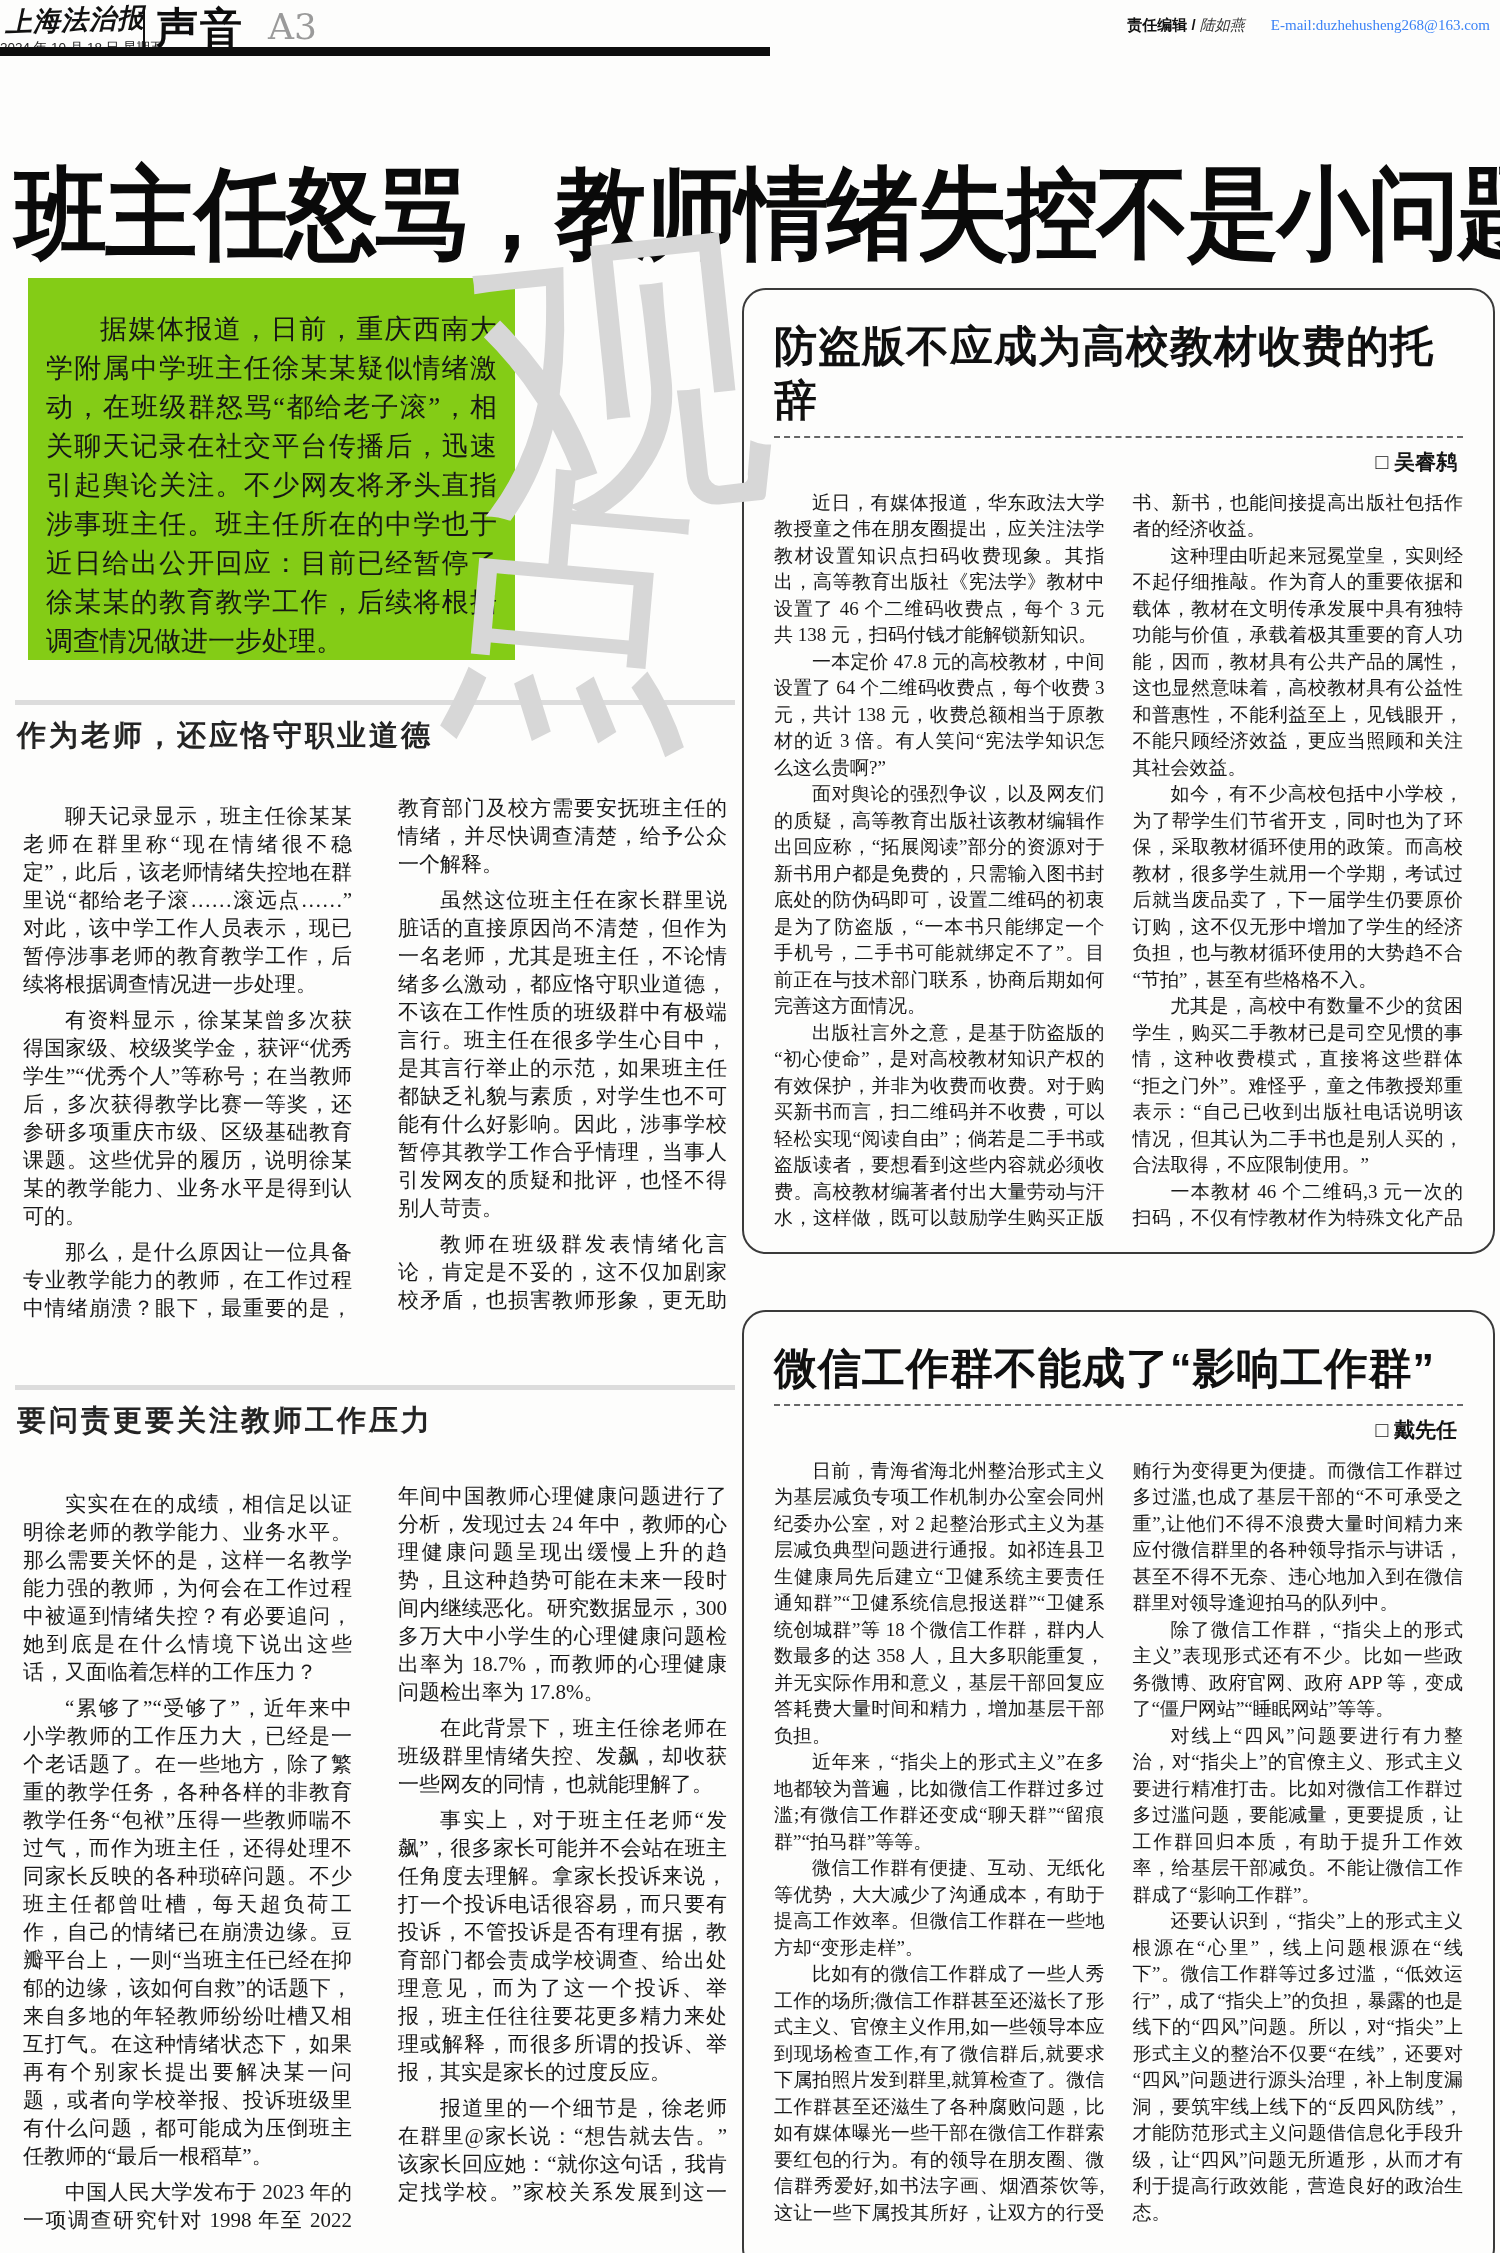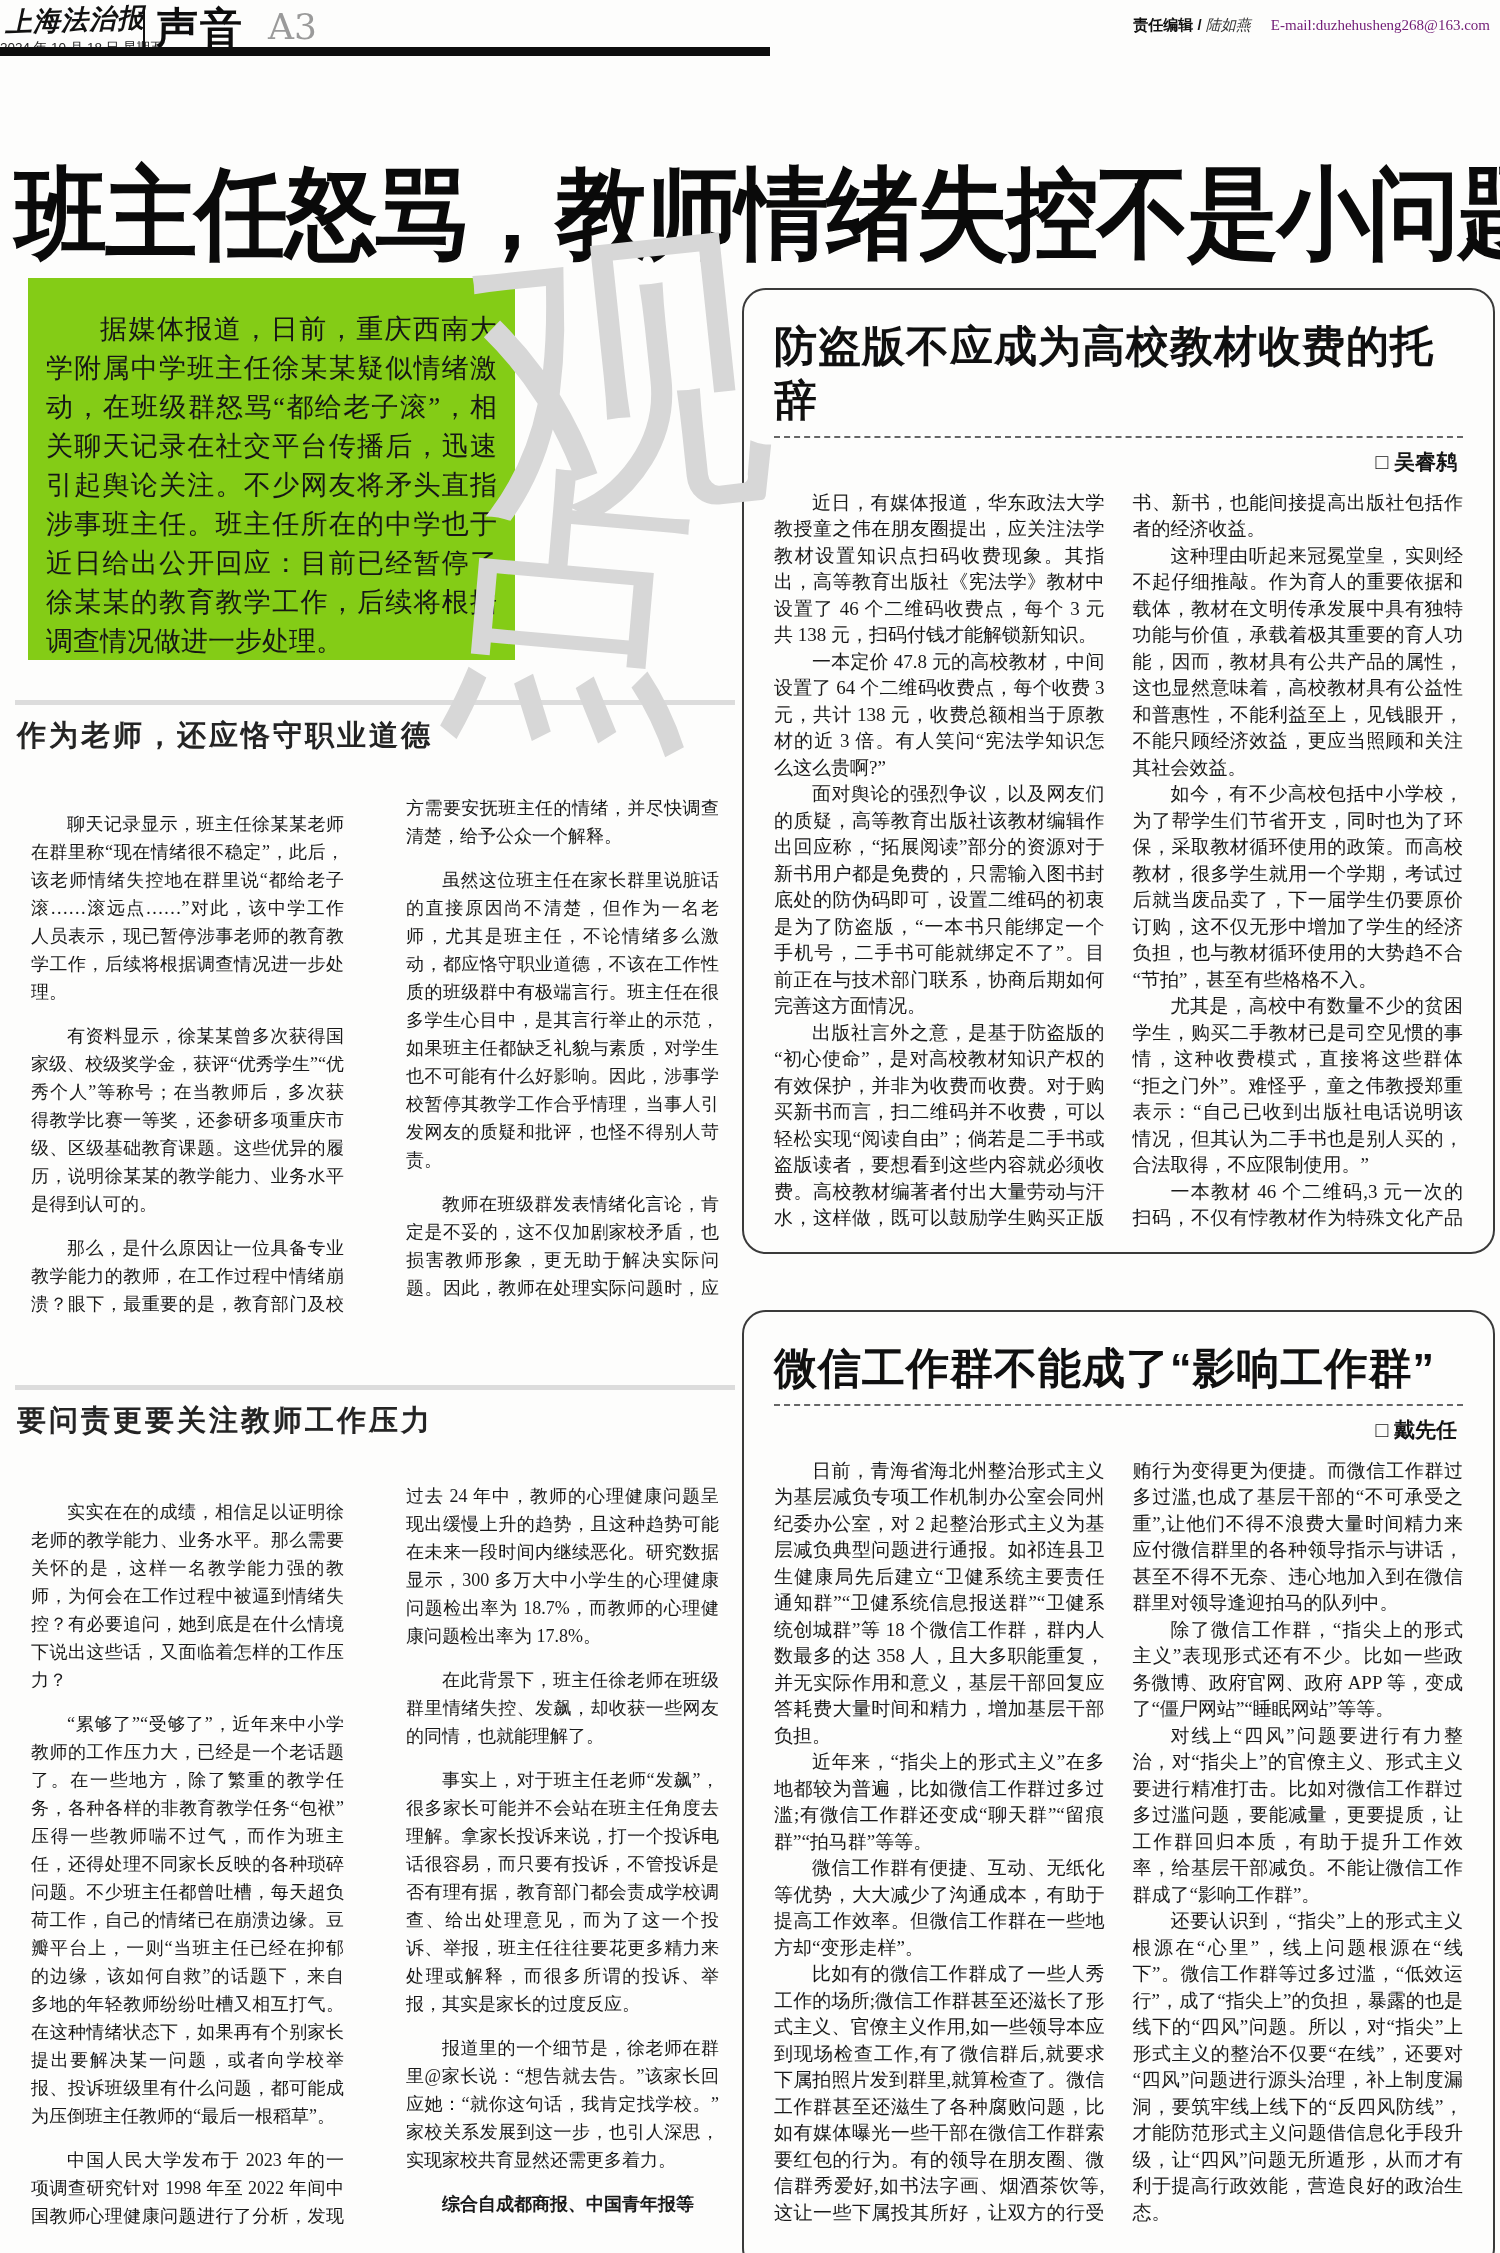--- a/index.html
+++ b/index.html
@@ -11,21 +11,21 @@
   .logo{font-family:"DejaVu Serif",serif;font-style:italic;font-weight:bold;font-size:27px;
         letter-spacing:1px;transform:rotate(-2deg);display:inline-block;color:#111;}
   .date{font-size:13.5px;color:#222;margin-top:1px;white-space:nowrap;font-family:"Liberation Sans",sans-serif;}
   .hdr-div{position:absolute;left:143px;top:8px;height:42px;border-left:2.5px solid #111;}
   .section{position:absolute;left:156px;top:0px;font-family:"Liberation Sans",sans-serif;
            font-weight:900;font-size:42px;color:#0d0d0d;letter-spacing:2px;}
   .pageno{position:absolute;left:268px;top:6px;font-size:36px;color:#9a9a9a;font-family:"DejaVu Serif",serif;}
   .hdr-right{position:absolute;right:10px;top:16px;font-size:15px;white-space:nowrap;}
   .ed-label{font-family:"Liberation Sans",sans-serif;font-weight:bold;color:#111;}
   .ed-name{font-family:"DejaVu Serif",serif;font-style:italic;color:#333;}
-  .ed-mail{margin-left:20px;color:#701a75;}
+  .ed-mail{margin-left:26px;color:#3b82f6;}
   .hdr-bar{position:absolute;left:0;top:47px;width:770px;height:9px;background:#0e0e0e;}
   
   .headline{position:absolute;left:15px;top:88px;width:1480px;font-weight:900;font-size:100px;
             line-height:1.2;white-space:nowrap;transform:scaleX(.92);transform-origin:left;
             font-family:"Liberation Serif","DejaVu Serif",serif;color:#0a0a0a;letter-spacing:-2px;}
   
   .lede{position:absolute;left:28px;top:278px;width:487px;height:382px;background:#84cc16;
         box-sizing:border-box;padding:32px 18px 0 18px;z-index:1;}
   .lede p{margin:0;font-size:27px;line-height:39px;text-align:justify;text-indent:2em;color:#161616;}
   .watermark{position:absolute;left:440px;top:190px;width:320px;height:560px;z-index:2;
@@ -33,21 +33,21 @@
   .wm1{position:absolute;left:30px;top:-10px;font-size:300px;transform:rotate(-6deg);}
   .wm2{position:absolute;left:-10px;top:230px;font-size:280px;transform:rotate(5deg);}
   
   .left-region{position:absolute;left:15px;top:700px;width:720px;}
   .art-rule{height:5px;background:#dcdcdc;}
   .art-title{font-family:"Liberation Sans","DejaVu Sans",sans-serif;font-weight:700;
              font-size:29px;color:#242424;letter-spacing:3px;margin:14px 0 0 2px;line-height:1.15;}
   .art-body{column-count:2;column-gap:30px;column-fill:auto;overflow:hidden;text-align:justify;}
   .body-a1{height:538px;margin-top:42px;}
   .body-a2{height:760px;margin-top:44px;}
-  .art-body p{margin:16px;text-indent:2em;font-size:18px;line-height:28px;color:#191919;}
+  .art-body p{margin:8px;text-indent:2em;font-size:21px;line-height:28px;color:#191919;}
   .rule-a2{margin-top:53px;}
   .credit{font-family:"Liberation Sans",sans-serif;font-weight:bold;font-size:21px;
           line-height:30px;margin:4px 0 0 0;text-indent:0;color:#111;}
   .credit2{font-family:"Liberation Sans",sans-serif;font-weight:bold;font-size:21px;
            line-height:30px;text-align:right;margin:2px 0 0 0;text-indent:0;color:#111;}
   
   .boxed{position:absolute;left:742px;width:753px;box-sizing:border-box;border:2px solid #3a3a3a;
          border-radius:24px;padding:24px 30px 0 30px;background:#fdfdfc;}
   .box1{top:288px;height:966px;}
   .box2{top:1310px;height:962px;}

